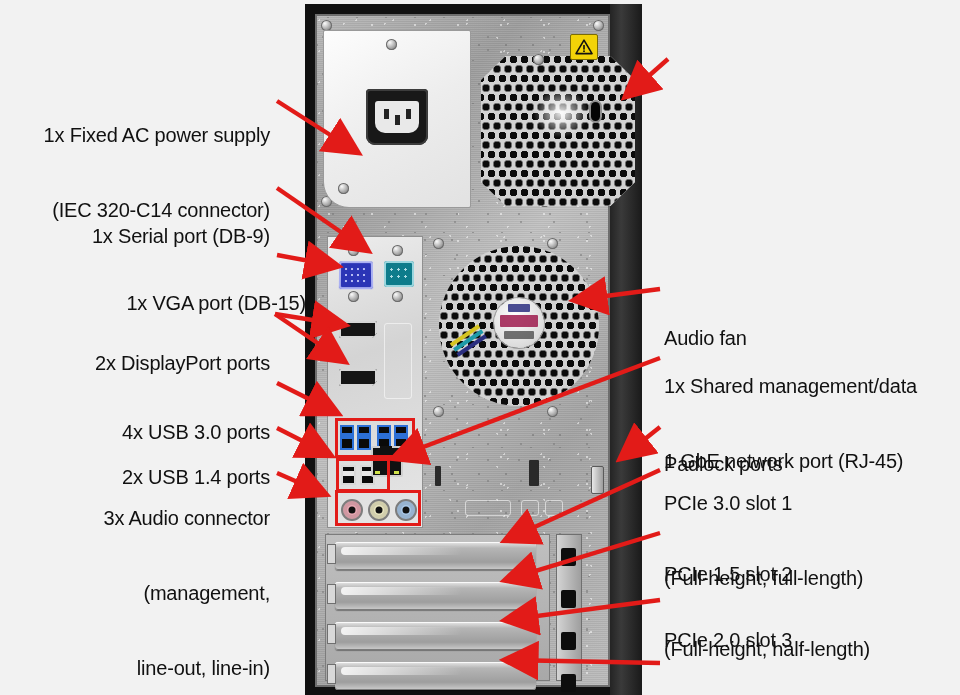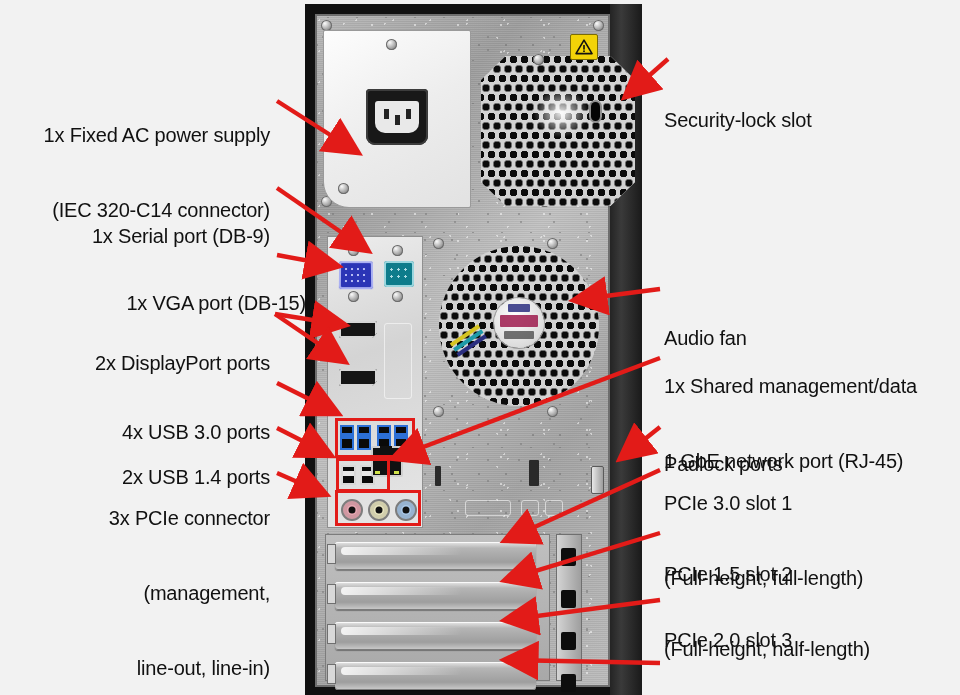--- a/index.html
+++ b/index.html
@@ -398,28 +398,25 @@
 
   <div class="label right" style="right:690px;top:370px">
     <div>4x USB 3.0 ports</div>
   </div>
 
   <div class="label right" style="right:690px;top:415px">
     <div>2x USB 1.4 ports</div>
   </div>
 
   <div class="label right" style="right:690px;top:456px">
-    <div>3x PCIe connector</div>
+    <div>3x Audio connector</div>
     <div>(management,</div>
     <div>line-out, line-in)</div>
   </div>
 
-  <div class="label left" style="left:664px;top:58px">
-    <div>Security-lock slot</div>
-  </div>
 
   <div class="label left" style="left:664px;top:276px">
     <div>Audio fan</div>
   </div>
 
   <div class="label left" style="left:664px;top:324px">
     <div>1x Shared management/data</div>
     <div>1 GbE network port (RJ-45)</div>
   </div>
 

